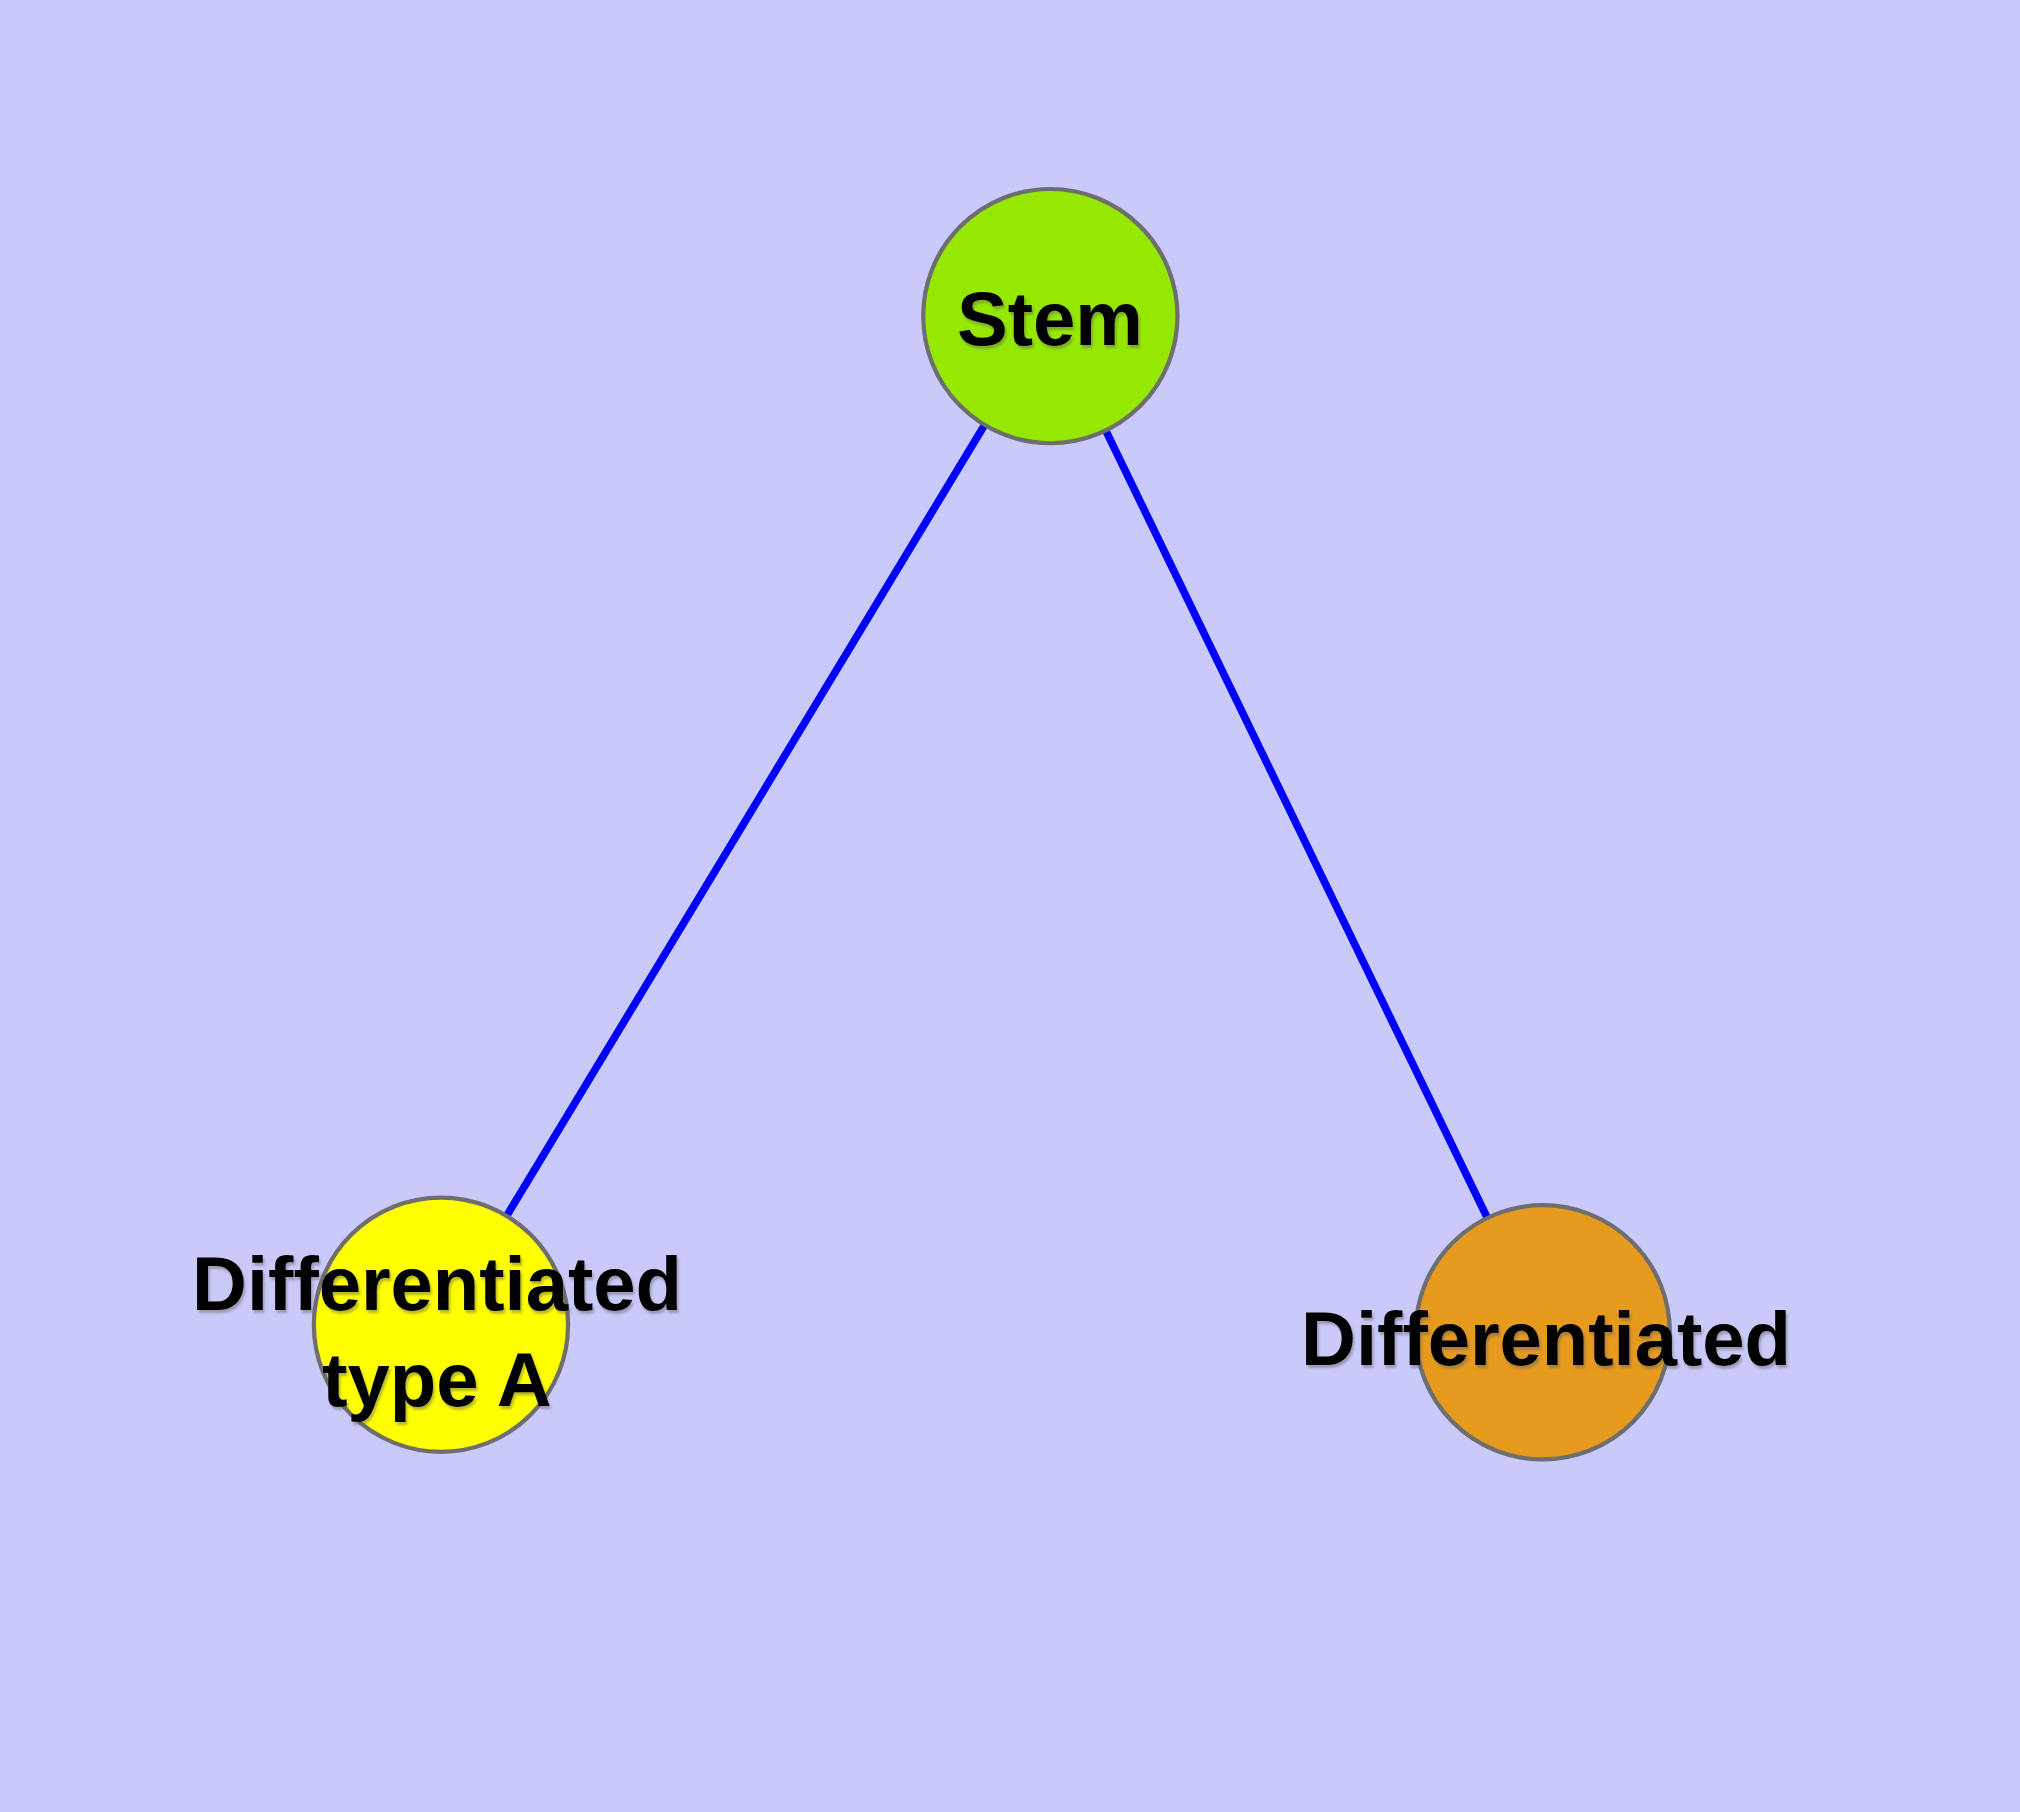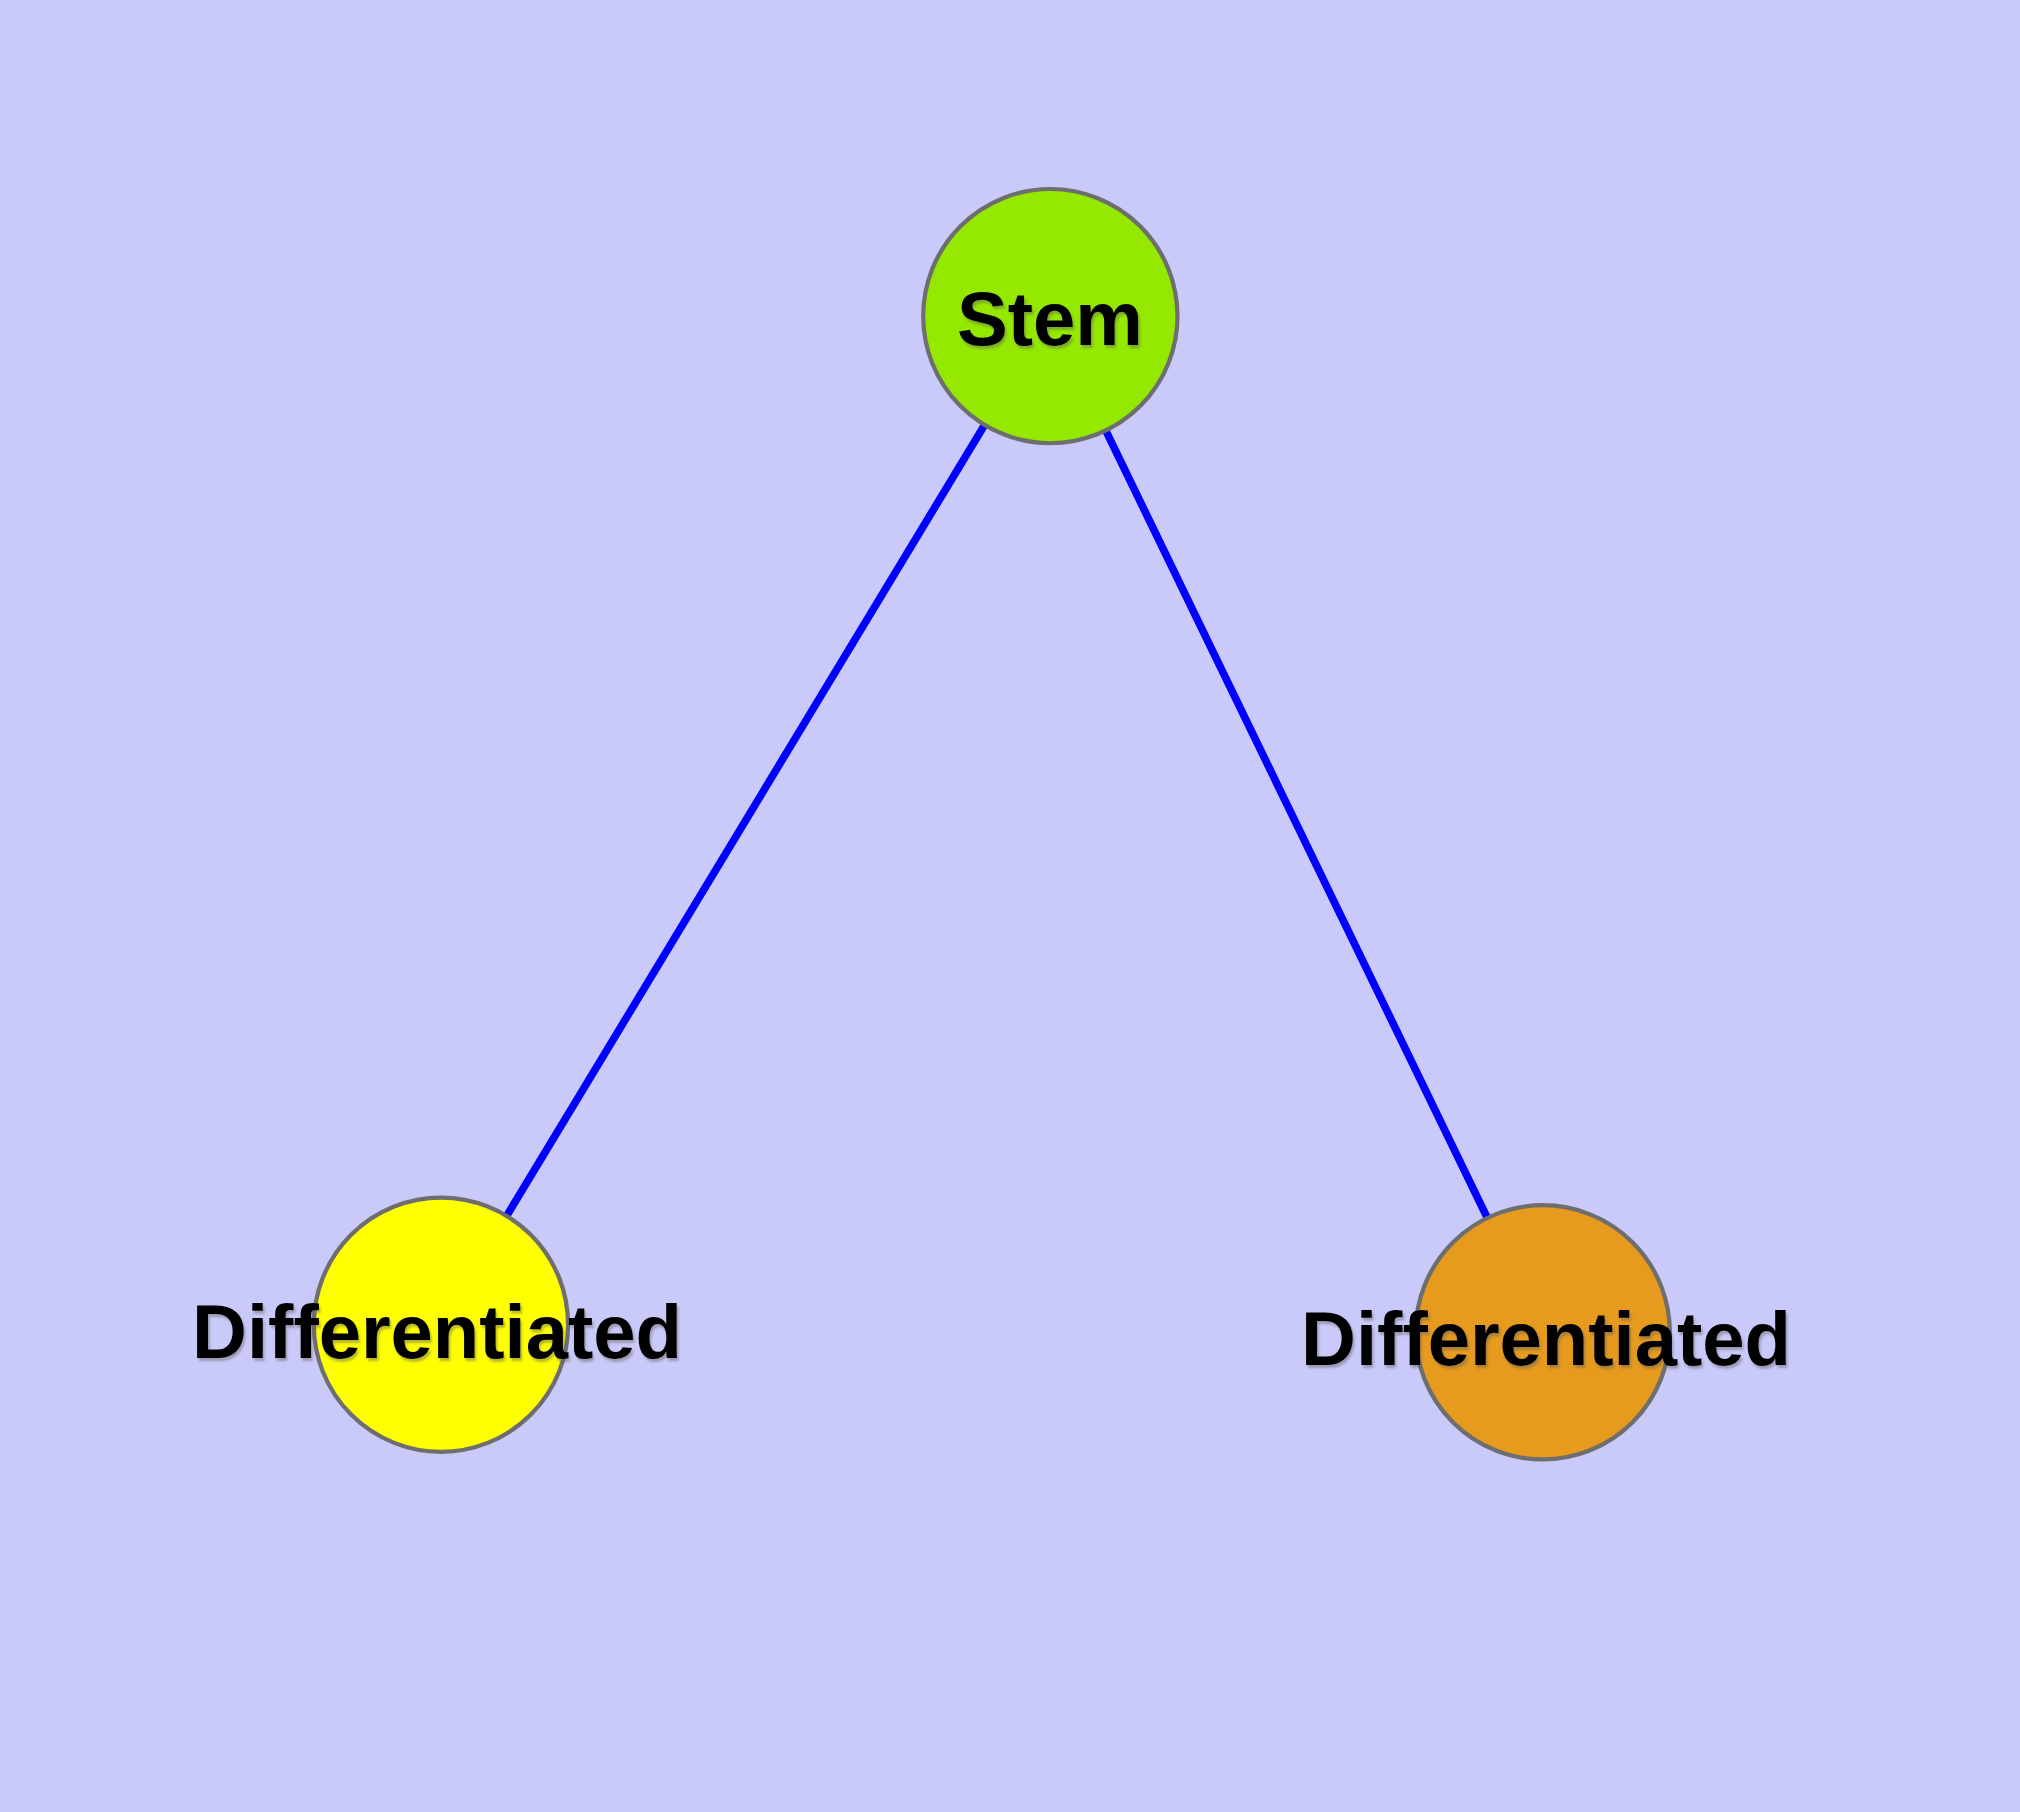--- a/index.html
+++ b/index.html
@@ -70,20 +70,21 @@
     <circle class="node node-type-a" cx="520" cy="1563" r="150"></circle>
     <circle class="node node-type-b" cx="1820" cy="1572" r="150"></circle>
   </svg>
 
   <div class="node-label" style="left:1050px; top:319px">
     <span class="line">Stem</span>
   </div>
 
   <div class="node-label" style="left:437px; top:1332px">
     <span class="line">Differentiated</span>
+    <span class="line">type A</span>
   </div>
 
   <div class="node-label" style="left:1546px; top:1339px">
     <span class="line">Differentiated</span>
   </div>
 
 </div>
 
 
 </body></html>

